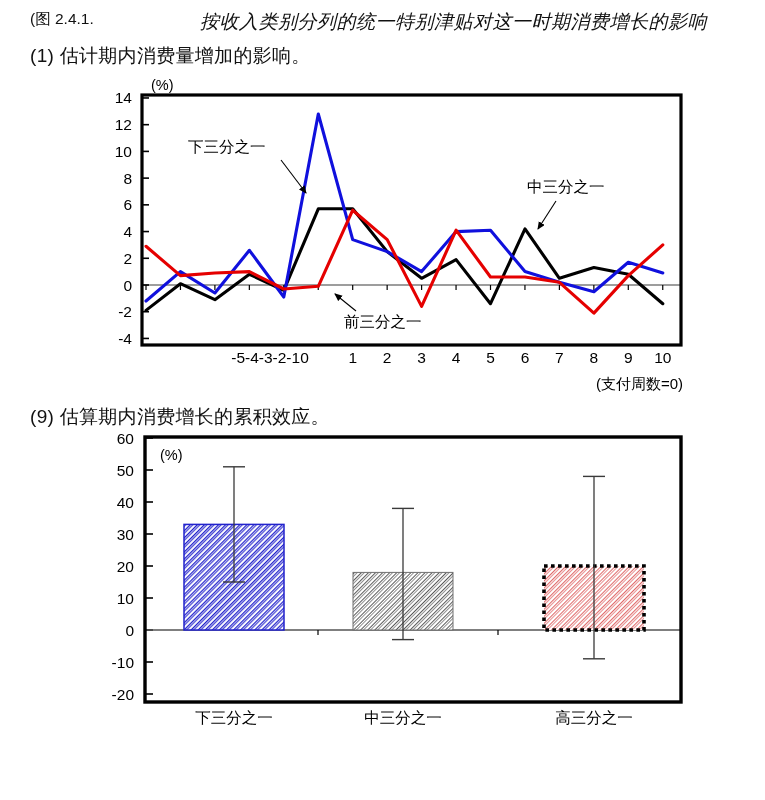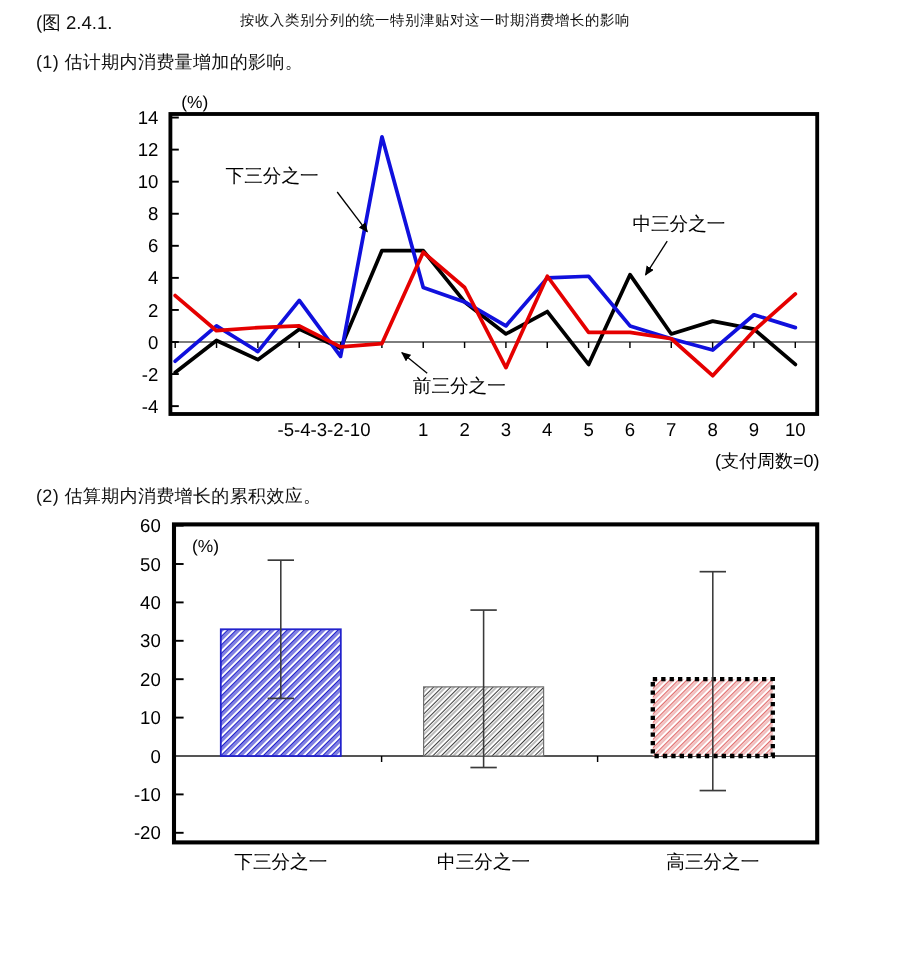--- a/index.html
+++ b/index.html
@@ -2,38 +2,38 @@
 <html><head>
 <meta charset="utf-8">
 <style>
   html,body{margin:0;padding:0;background:#ffffff;}
   .page{
     position:relative;width:765px;height:800px;background:#ffffff;overflow:hidden;
     font-family:"Liberation Sans",sans-serif;color:#111;
   }
   .abs{position:absolute;white-space:nowrap;}
   .title-label{left:30px;top:9px;font-size:15.5px;}
-  .title-text{left:200px;top:9px;font-size:12px;letter-spacing:0.5px;}
-  .sec-heading{font-size:15px;letter-spacing:0.3px;}
+  .title-text{left:200px;top:9px;font-size:19px;letter-spacing:0.5px;font-style:italic;}
+  .sec-heading{font-size:19px;letter-spacing:0.3px;}
   .sec1{left:30px;top:43px;}
   .sec2{left:30px;top:404px;}
   .note{left:30px;top:735px;font-size:13.8px;line-height:21px;}
   .note .indent{margin-left:70px;}
   svg{position:absolute;left:0;top:0;}
   svg text{font-family:"Liberation Sans",sans-serif;fill:#000;}
 </style>
 </head>
 <body>
 
 <div class="page">
 
   <div class="abs title-label">(图 2.4.1.</div>
   <div class="abs title-text">按收入类别分列的统一特别津贴对这一时期消费增长的影响</div>
   <div class="abs sec-heading sec1">(1) 估计期内消费量增加的影响。</div>
-  <div class="abs sec-heading sec2">(2) 估算期内消费增长的累积效应。</div>
+  <div class="abs sec-heading sec2">(9) 估算期内消费增长的累积效应。</div>
 
   <svg id="charts" width="765" height="800" viewBox="0 0 765 800" aria-hidden="true">
       <defs>
         <marker id="arrowhead" markerWidth="9" markerHeight="8" refX="7" refY="3.5" orient="auto" markerUnits="userSpaceOnUse">
           <path d="M0,0 L8,3.5 L0,7 Z" fill="#000"></path>
         </marker>
         <pattern id="hatch0" patternUnits="userSpaceOnUse" width="5" height="5" patternTransform="rotate(45)">
           <rect x="0" y="0" width="5" height="5" fill="#ffffff"></rect>
           <line x1="0" y1="0" x2="0" y2="5" stroke="#2222cc" stroke-width="2.6"></line>
           <line x1="2.5" y1="0" x2="2.5" y2="5" stroke="#2222cc" stroke-width="1.2" opacity="0.8"></line>

